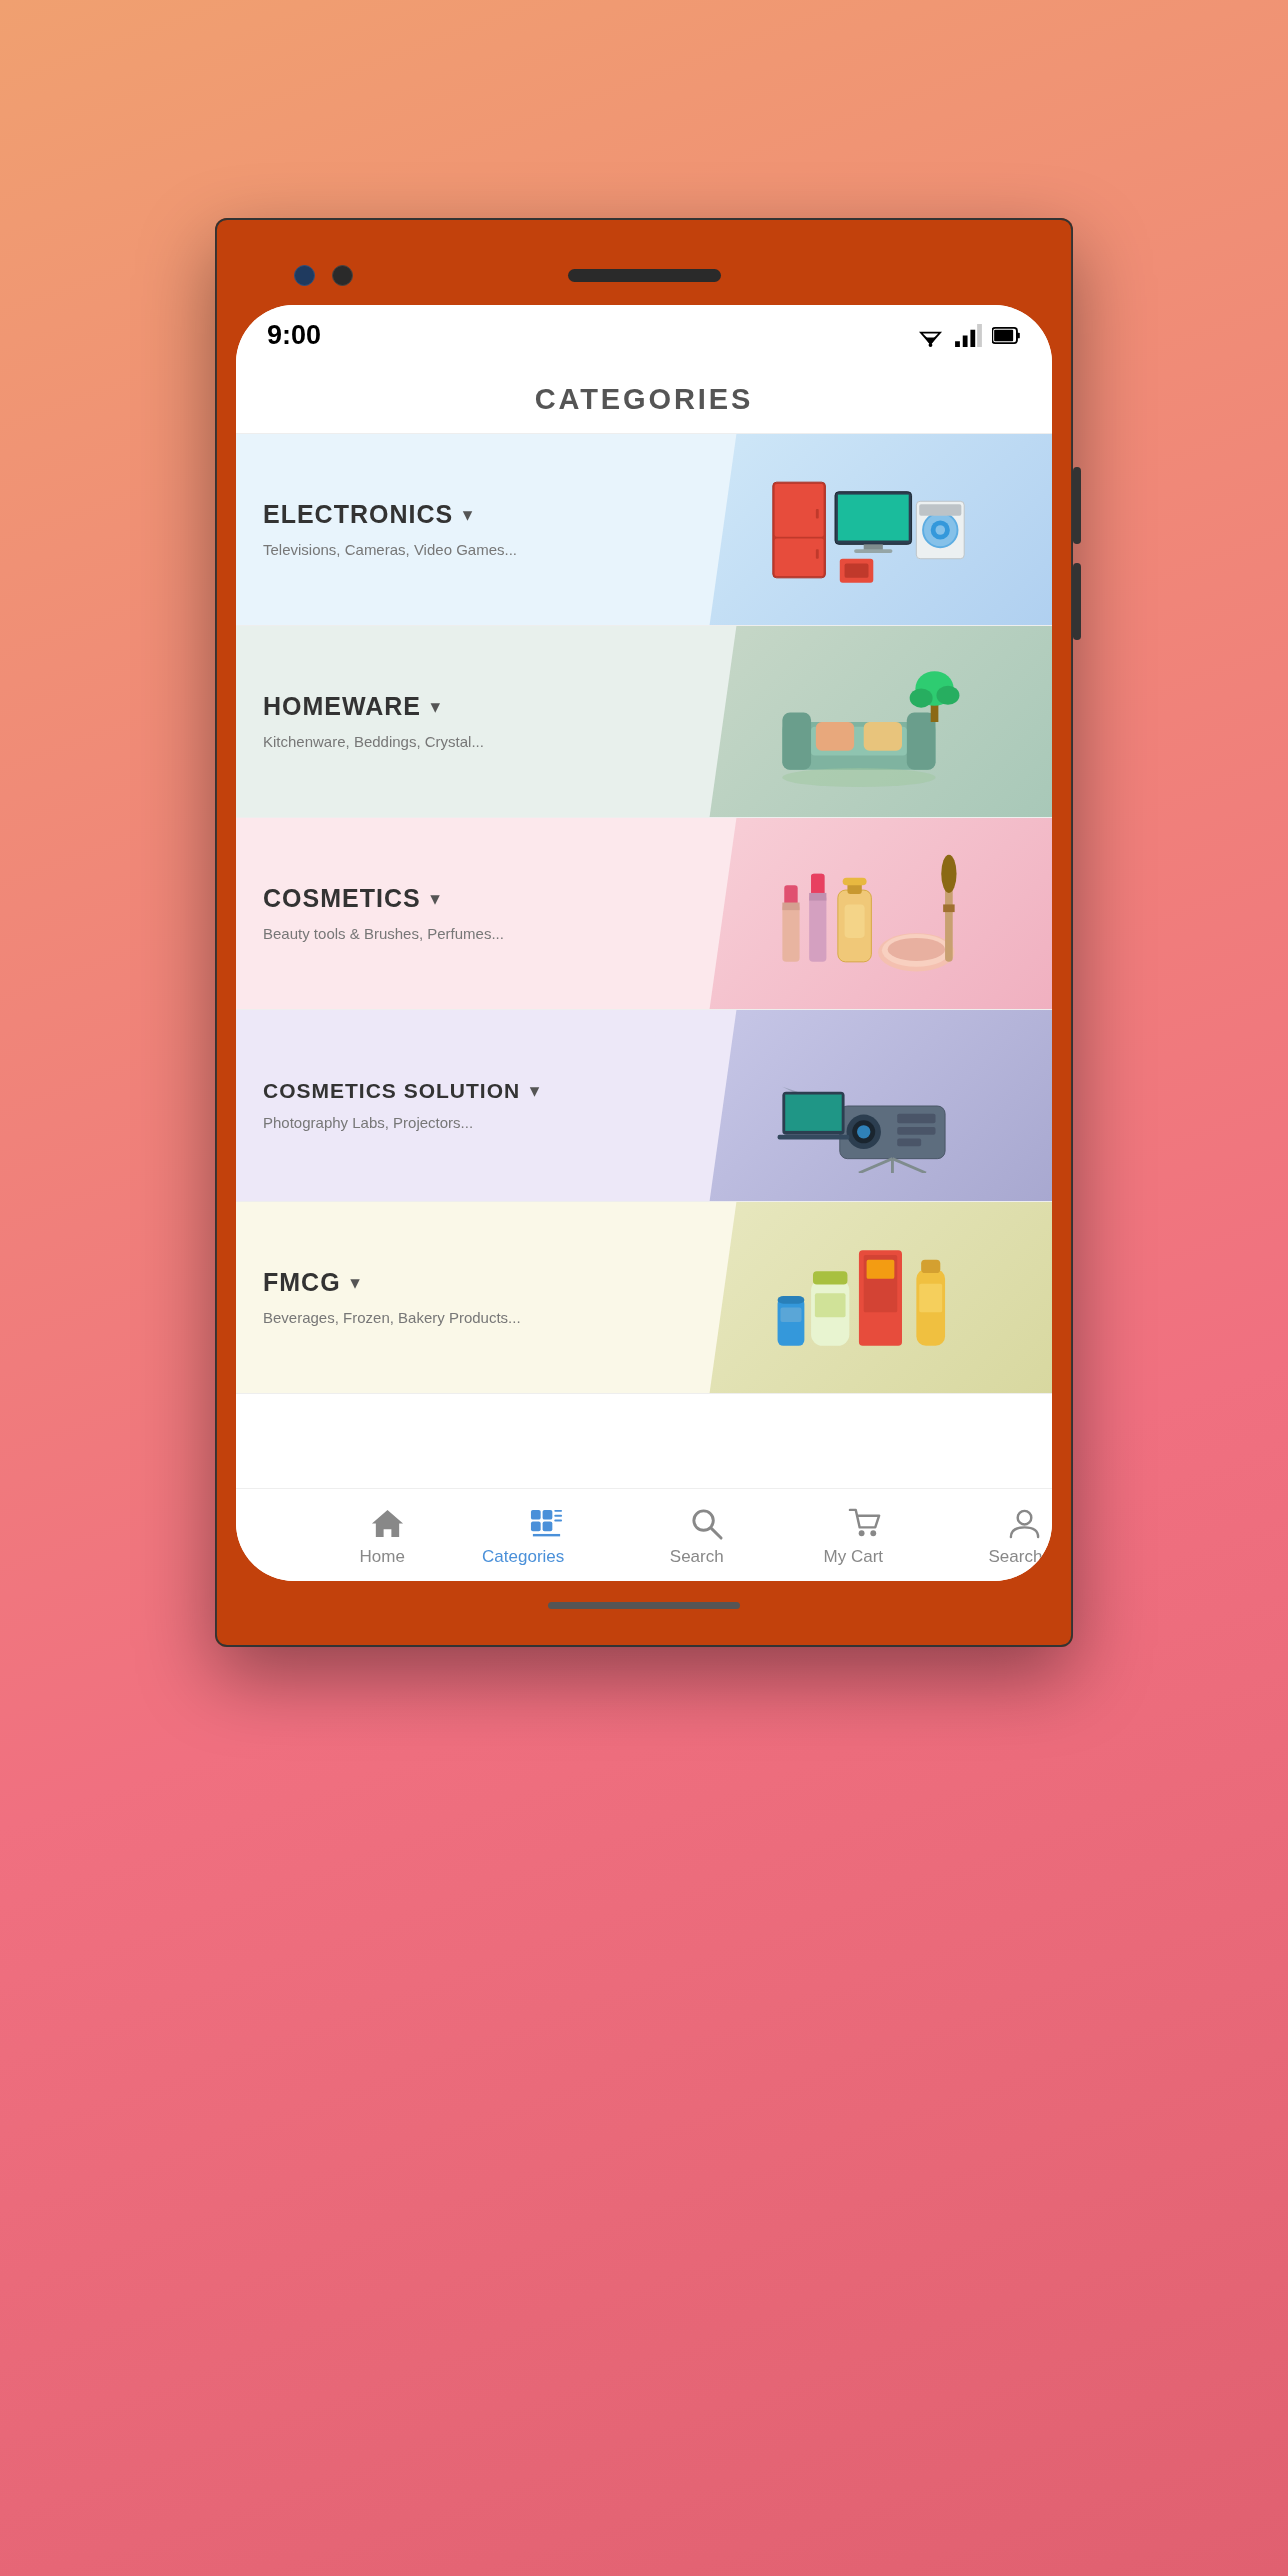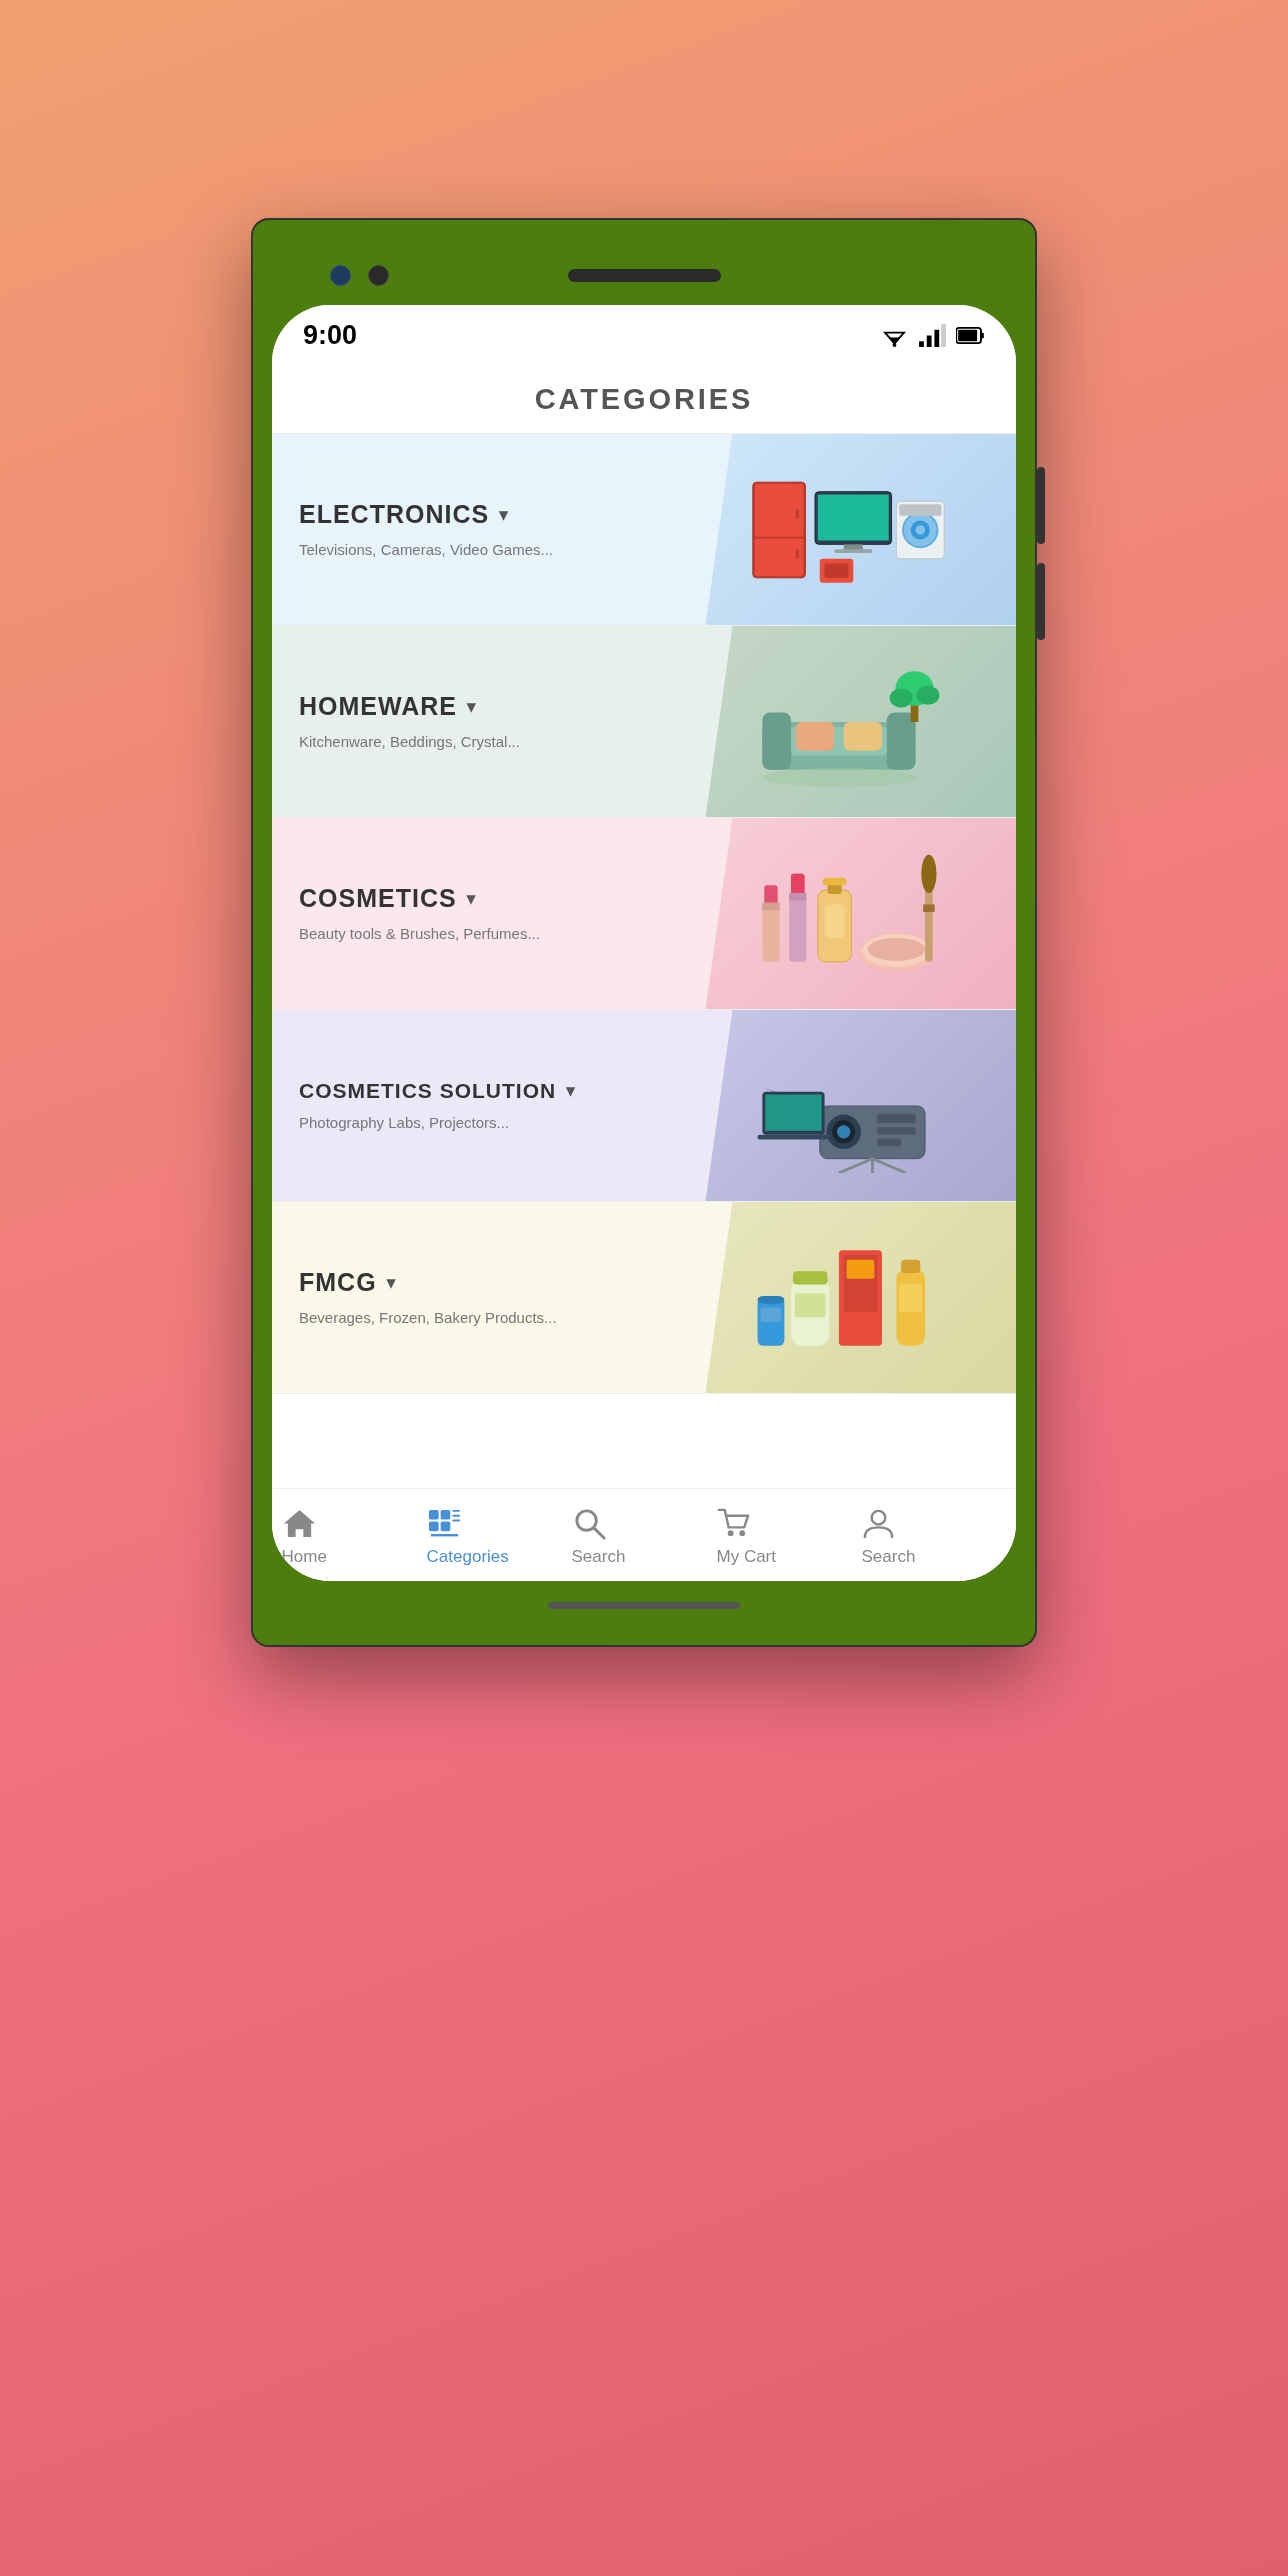--- a/index.html
+++ b/index.html
@@ -22,23 +22,23 @@
       margin-bottom: 58px;
     }
     .hero-text h1 {
       font-size: 69px;
       font-weight: 700;
       line-height: 1.2;
       text-shadow: 0 1.9px 7.7px rgba(0,0,0,0.1);
     }
 
     .phone-outer {
-      width: 786px;
-      background: #4d7c0f;
-      border-radius: 18px;
+      width: 858px;
+      background: #c2410c;
+      border-radius: 12px;
       padding: 29px 21px 38px 21px;
       box-shadow: 0 29px 77px rgba(0,0,0,0.4), inset 0 0 0 1.9px #333;
       position: relative;
     }
 
     .phone-top-bar {
       display: flex;
       justify-content: center;
       align-items: center;
       height: 58px;
@@ -222,21 +222,21 @@
       display: flex;
       justify-content: space-around;
       align-items: center;
       padding: 17px 9.6px 13.4px;
       border-top: 1px solid #eee;
       background: white;
     }
     .nav-item {
       display: flex;
       flex-direction: column;
-      align-items: flex-start;
+      align-items: flex-end;
       gap: 5.8px;
       flex: 1;
     }
     .nav-label {
       font-size: 17px;
       color: #888;
     }
     .nav-item.active .nav-label {
       color: #4a90d9;
     }

